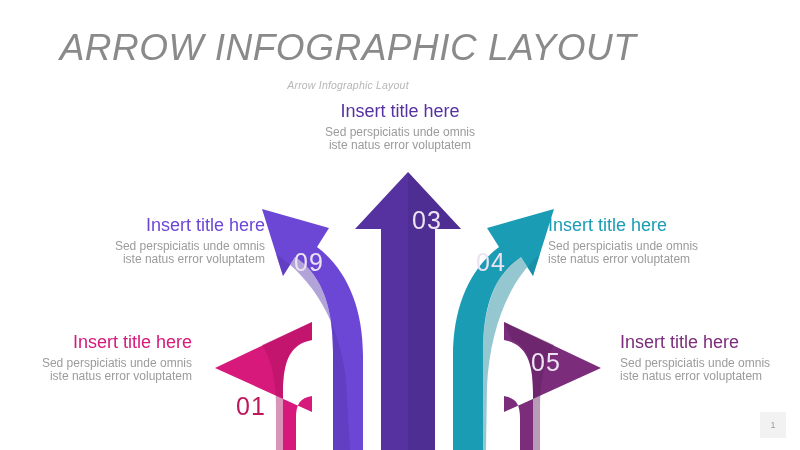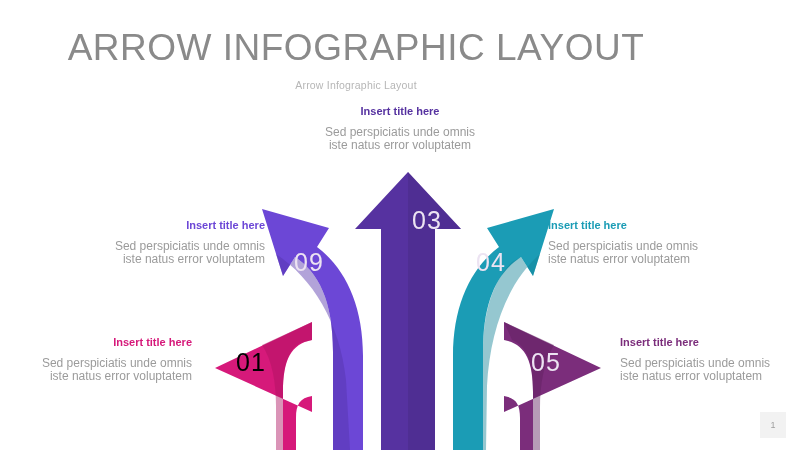--- a/index.html
+++ b/index.html
@@ -20,24 +20,25 @@
     left: 0;
     top: 0;
     width: 800px;
     height: 450px;
     background: #ffffff;
   }
 
   
   #header {
     position: absolute;
-    left: 8px;
+    left: 0;
     top: 26px;
     width: 696px;
     text-align: center;
+    font-style: italic;
   }
   #main-title {
     font-size: 37px;
     letter-spacing: 0.5px;
     color: #8a8a8a;
     font-weight: 400;
     line-height: 44px;
     white-space: nowrap;
   }
   #subtitle {
@@ -46,22 +47,22 @@
     color: #b6b6b6;
     font-weight: 400;
     letter-spacing: 0.2px;
   }
 
   
   .text-block {
     position: absolute;
   }
   .tb-title {
-    font-size: 11px;
-    font-weight: 700;
+    font-size: 18px;
+    font-weight: 400;
     line-height: 16px;
     margin-bottom: 7px;
   }
   .tb-body {
     font-size: 12px;
     color: #9b9b9b;
     line-height: 13px;
   }
   .tb-body div {
     white-space: nowrap;
@@ -217,21 +218,21 @@
       <path fill="#5f2260" opacity="0.45" d="M 533 450
                L 533 392
                C 533 362, 527 346, 512 340
                L 504 322
                L 554 345
                C 544 362, 540 384, 540 408
                L 540 450 Z"></path>
     </g>
   </svg>
 
-  <div class="arrow-number" id="num-01" style="color: #000000;">01</div>
+  <div class="arrow-number" id="num-01" style="color: #be185d; margin-top: 44px;">01</div>
   <div class="arrow-number" id="num-02" style="color: rgb(236, 227, 242);">09</div>
   <div class="arrow-number" id="num-03" style="color: rgb(236, 227, 242); margin-left: 24px;">03</div>
   <div class="arrow-number" id="num-04" style="color: rgb(236, 227, 242);">04</div>
   <div class="arrow-number" id="num-05" style="color: rgb(236, 227, 242); text-align: center;">05</div>
 
   <div class="text-block align-center" id="block-03">
     <div class="tb-title" style="color: rgb(86, 50, 160);">Insert title here</div>
     <div class="tb-body">
       <div>Sed perspiciatis unde omnis</div>
       <div>iste natus error voluptatem</div>

